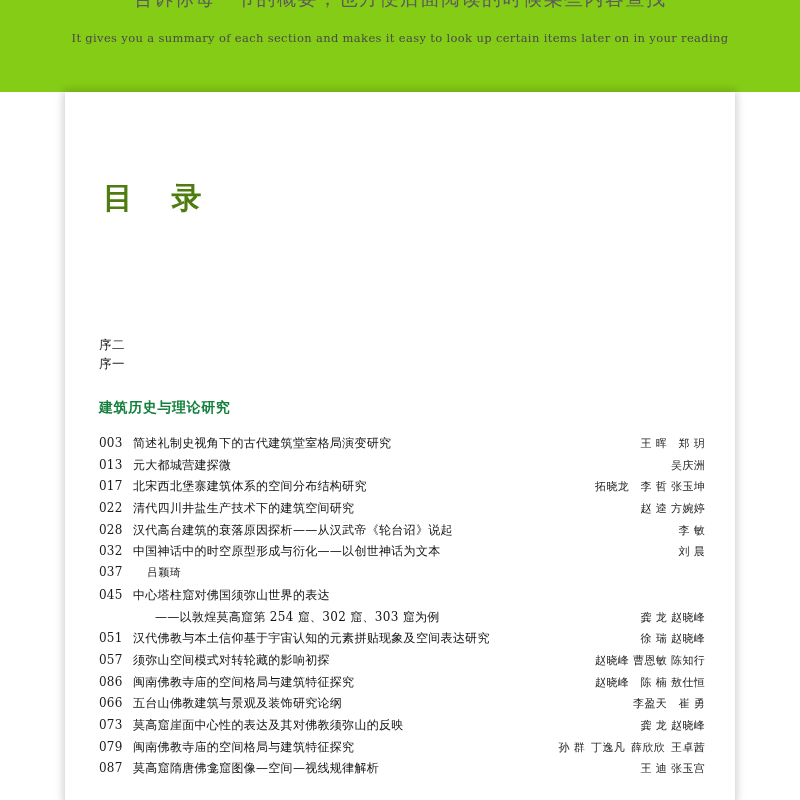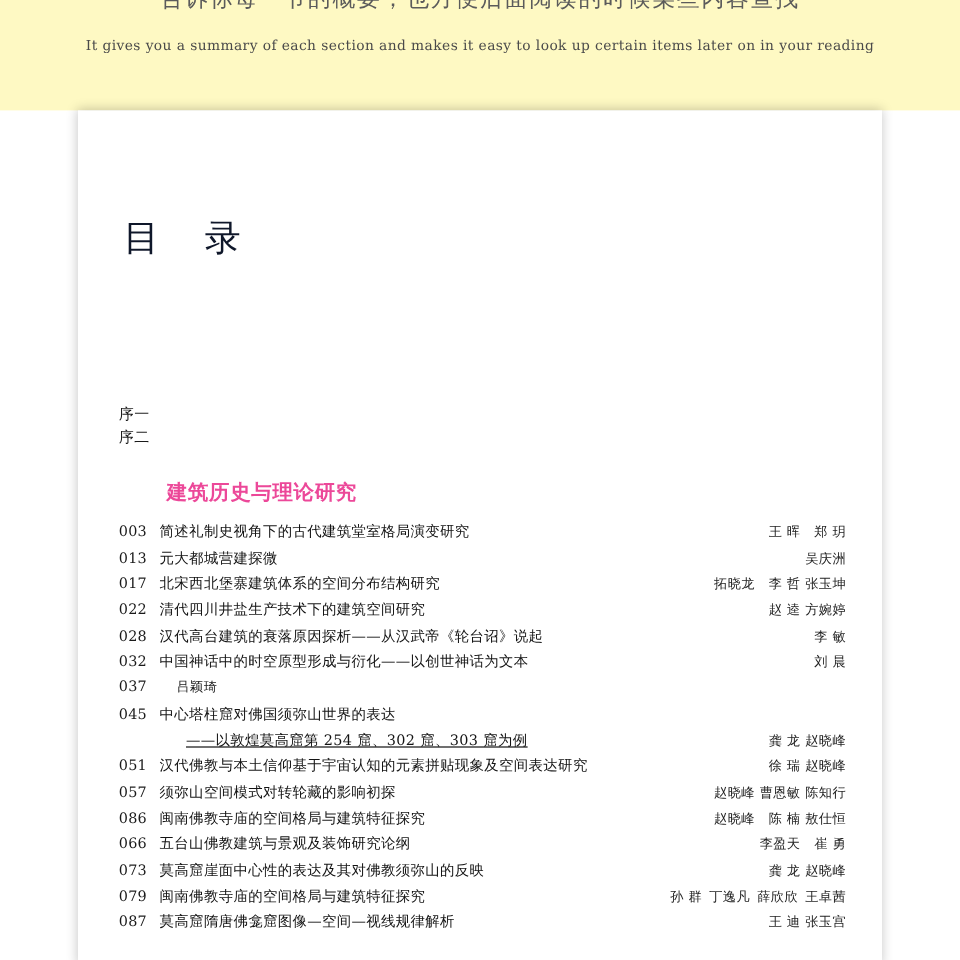--- a/index.html
+++ b/index.html
@@ -15,21 +15,21 @@
     position: relative;
   }
 
   
   .banner {
     position: absolute;
     left: 0;
     top: 0;
     width: 800px;
     height: 92px;
-    background: #fef9c3;
+    background: #84cc16;
     overflow: hidden;
   }
   .banner-cn {
     position: absolute;
     left: 0;
     top: -14px;
     width: 800px;
     text-align: center;
     font-family: "DejaVu Sans", "Liberation Sans", sans-serif;
     font-size: 19px;
@@ -69,24 +69,24 @@
     width: 670px;
     height: 712px;
   }
 
   
   .toc-title {
     position: absolute;
     left: 38px;
     top: 86px;
     font-family: "DejaVu Serif", "Liberation Serif", serif;
-    font-weight: normal;
+    font-weight: bold;
     font-size: 30px;
     letter-spacing: 14px;
-    color: #0f172a;
+    color: #4d7c0f;
     text-align: center;
   }
 
   
   .front {
     position: absolute;
     left: 34px;
     top: 243px;
     width: 600px;
   }
@@ -95,25 +95,24 @@
     line-height: 19px;
     color: #1a1a1a;
     letter-spacing: 0.4px;
   }
 
   
   .section-head {
     position: absolute;
     left: 34px;
     top: 307px;
-    font-size: 17px;
+    font-size: 14px;
     font-weight: bold;
-    color: #ec4899;
+    color: #15803d;
     letter-spacing: 0.6px;
-    margin-left: 40px;
   }
 
   
   .entries {
     position: absolute;
     left: 34px;
     top: 343px;
     width: 606px;
   }
   .entry {
@@ -131,21 +130,20 @@
   }
   .entry-title {
     flex: 1 1 auto;
     font-size: 12px;
     color: #131313;
     letter-spacing: 0.3px;
     overflow: hidden;
   }
   .entry-title.cont {
     padding-left: 22px;
-    text-decoration: underline;
   }
   .entry-authors {
     flex: 0 0 auto;
     font-size: 11px;
     color: #232323;
     letter-spacing: 0.3px;
     text-align: right;
     padding-left: 10px;
   }
   .au {
@@ -161,22 +159,22 @@
   <div class="banner-cn">告诉你每一节的概要，也方便后面阅读的时候某些内容查找</div>
   <div class="banner-en">It gives you a summary of each section and makes it easy to look up certain items later on in your reading</div>
 </div>
 
 <div class="sheet">
   <div class="page-inner">
 
     <div class="toc-title">目  录</div>
 
     <div class="front">
+        <div class="front-line">序二</div>
         <div class="front-line">序一</div>
-        <div class="front-line">序二</div>
       </div>
 
     <div class="section-head">建筑历史与理论研究</div>
 
     <div class="entries">
         <div class="entry">
           <span class="entry-num">003</span>
           <span class="entry-title">简述礼制史视角下的古代建筑堂室格局演变研究</span>
           <span class="entry-authors"><span class="au">王  晖</span><span class="au">郑  玥</span></span>
         </div>

